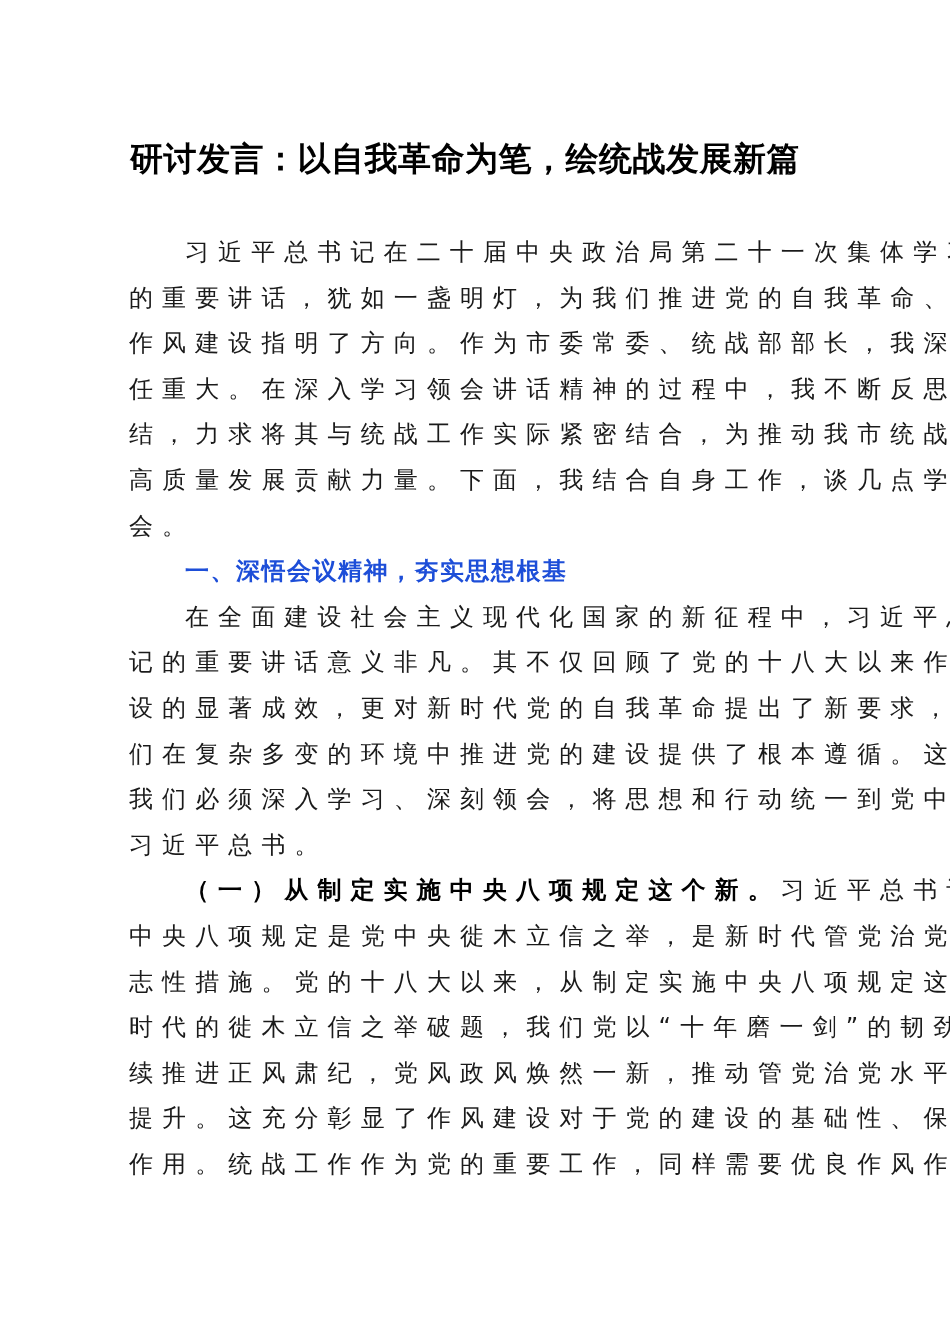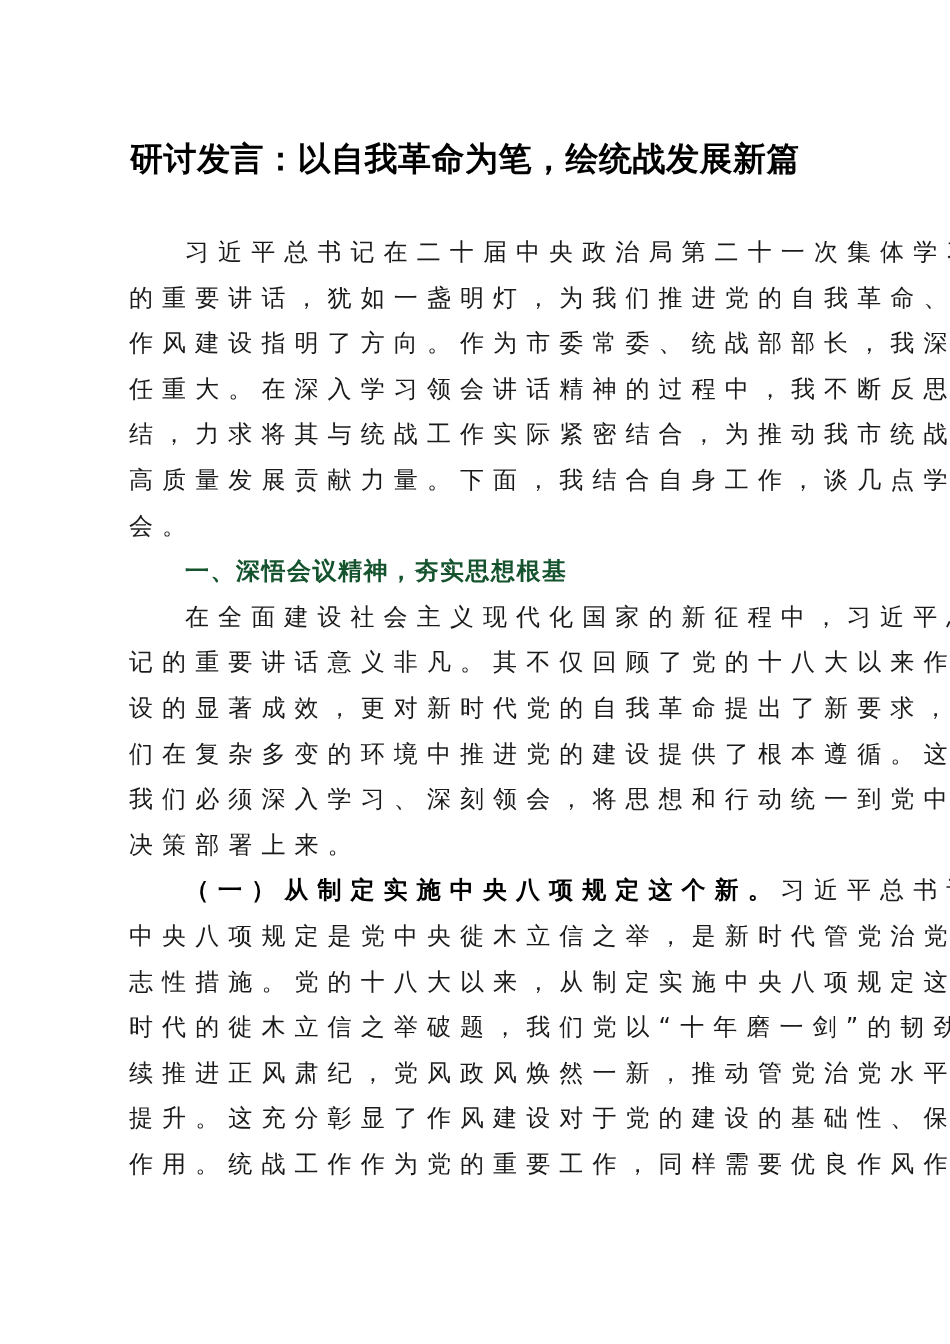--- a/index.html
+++ b/index.html
@@ -48,21 +48,21 @@
       letter-spacing: 9.1px;
       white-space: nowrap;
       color: #1a1a1a;
     }
     .line.indent {
       padding-left: 56px;
     }
     .line.heading {
       font-weight: bold;
       letter-spacing: 1.5px;
-      color: #14532d;
+      color: #1d4ed8;
     }
     .line.sub-lead .lead {
       font-weight: bold;
       color: #000;
     }
   </style>
 </head>
 <body>
 
 <div class="page">
@@ -82,21 +82,21 @@
     </div>
 
     <div class="line indent heading">一、深悟会议精神，夯实思想根基</div>
 
     <div>
       <div class="line indent">在全面建设社会主义现代化国家的新征程中，习近平总书</div>
       <div class="line">记的重要讲话意义非凡。其不仅回顾了党的十八大以来作风建</div>
       <div class="line">设的显著成效，更对新时代党的自我革命提出了新要求，为我</div>
       <div class="line">们在复杂多变的环境中推进党的建设提供了根本遵循。这要求</div>
       <div class="line">我们必须深入学习、深刻领会，将思想和行动统一到党中央的</div>
-      <div class="line">决策部署上来。</div>
+      <div class="line">习近平总书。</div>
     </div>
 
     <div>
       <div class="line indent sub-lead"><span class="lead">（一）从制定实施中央八项规定这个新。</span><span>习近平总书记强调，</span></div>
       <div class="line">中央八项规定是党中央徙木立信之举，是新时代管党治党的标</div>
       <div class="line">志性措施。党的十八大以来，从制定实施中央八项规定这个新</div>
       <div class="line">时代的徙木立信之举破题，我们党以“十年磨一剑”的韧劲持</div>
       <div class="line">续推进正风肃纪，党风政风焕然一新，推动管党治党水平整体</div>
       <div class="line">提升。这充分彰显了作风建设对于党的建设的基础性、保障性</div>
       <div class="line">作用。统战工作作为党的重要工作，同样需要优良作风作支撑。</div>

